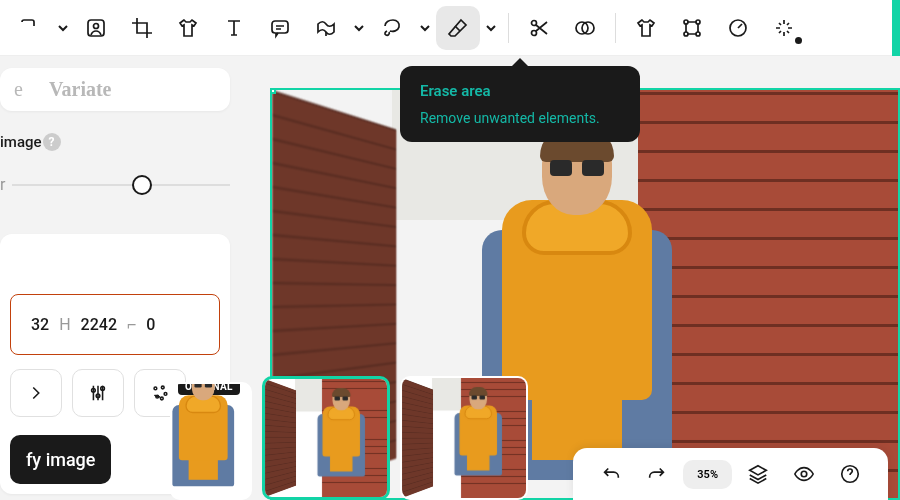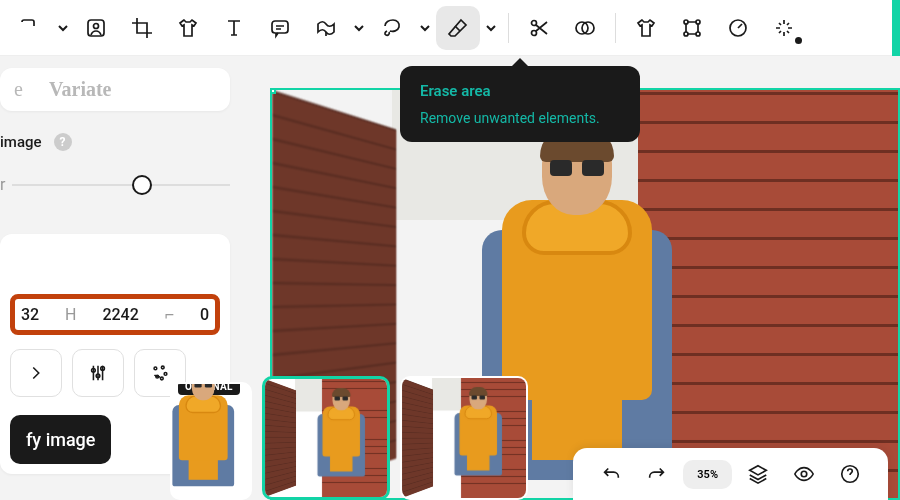--- a/index.html
+++ b/index.html
@@ -16,26 +16,26 @@
 .green-edge { position:absolute; right:0; top:0; width:8px; height:56px; background:#12d4a6; }
 
 .tooltip { position:absolute; top:66px; left:400px; background:#1a1a1a; color:#14b8a6; padding:16px 20px; border-radius:12px; z-index:20; width:240px; }
 .tooltip::before { content:""; position:absolute; top:-8px; left:110px; border-left:10px solid transparent; border-right:10px solid transparent; border-bottom:10px solid #1a1a1a; }
 .tooltip-title { font-weight:600; font-size:15px; margin-bottom:10px; }
 .tooltip-desc { font-size:14px; font-weight:400; }
 
 .sidebar { position:absolute; left:0; top:56px; width:230px; height:444px; background:transparent; }
 .panel { background:#fff; border-radius:12px; margin:12px 0 0 0; padding:14px; box-shadow:0 1px 3px rgba(0,0,0,0.05); }
 .tab-variate { font-size:20px; font-weight:600; color:#b8b8b8; padding:8px 0 4px 8px; }
-.label-row { display:flex; align-items:center; gap:12px; font-size:15px; color:#1a1a1a; font-weight:500; margin-top:4px; }
+.label-row { display:flex; align-items:center; gap:1px; font-size:15px; color:#1a1a1a; font-weight:500; margin-top:4px; }
 .help-circle { width:18px; height:18px; border-radius:50%; background:#ccc; color:#fff; font-size:12px; display:flex; align-items:center; justify-content:center; font-weight:700; }
 .slider-row { margin-top:24px; display:flex; align-items:center; }
 .slider-track { flex:1; height:2px; background:#ddd; position:relative; }
 .slider-thumb { position:absolute; left:55%; top:-9px; width:20px; height:20px; border:2px solid #1a1a1a; border-radius:50%; background:#fff; }
-.dims-row { margin-top:50px; display:flex; align-items:center; gap:10px; font-size:16px; padding:6px; border:5px solid #c2410c; border-radius:8px;justify-content:space-between; }
+.dims-row { margin-top:50px; display:flex; align-items:center; gap:10px; font-size:16px; padding:20px; border:1px solid #c2410c; border-radius:8px; }
 .dims-row .lbl { color:#999; }
 .dims-row .val { color:#1a1a1a; font-weight:500; }
 .btn-row { margin-top:14px; display:flex; gap:10px; }
 .icon-btn { width:52px; height:48px; border:1px solid #e0e0e0; border-radius:10px; display:flex; align-items:center; justify-content:center; cursor:pointer; }
 .icon-btn svg { width:22px; height:22px; stroke:#1a1a1a; stroke-width:1.7; fill:none; }
 .dark-btn { margin-top:18px; background:#1a1a1a; color:#fff; font-size:18px; font-weight:500; padding:14px 16px; border-radius:10px; cursor:pointer; display:inline-block;text-align:right; }
 
 .canvas-area { position:absolute; left:270px; top:88px; width:630px; height:412px; }
 .canvas-img { position:absolute; left:0; top:0; width:630px; height:412px; border:2px solid #12d4a6; overflow:hidden; }
 .handle { position:absolute; width:10px; height:10px; background:#fff; border:2px solid #12d4a6; left:-6px; top:-6px; }

